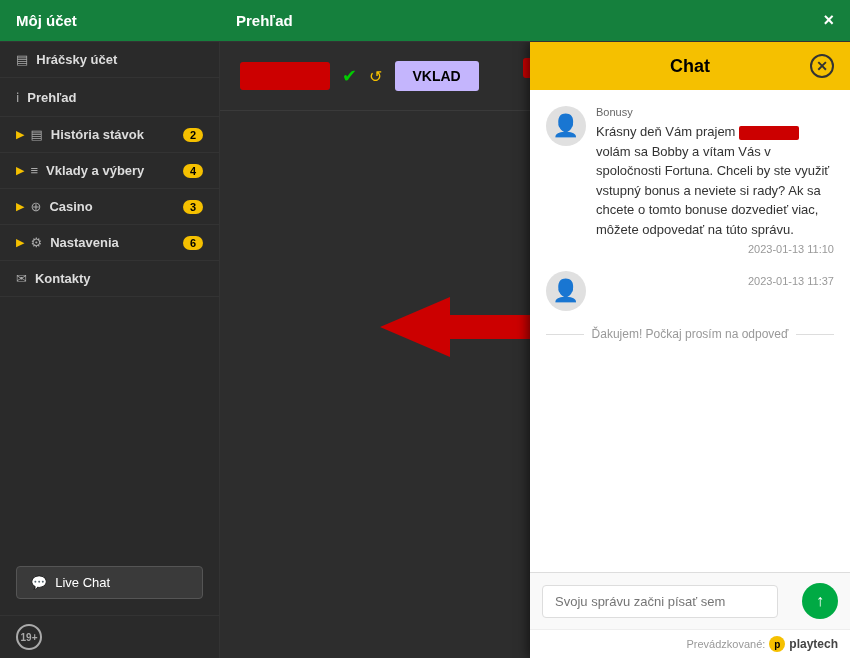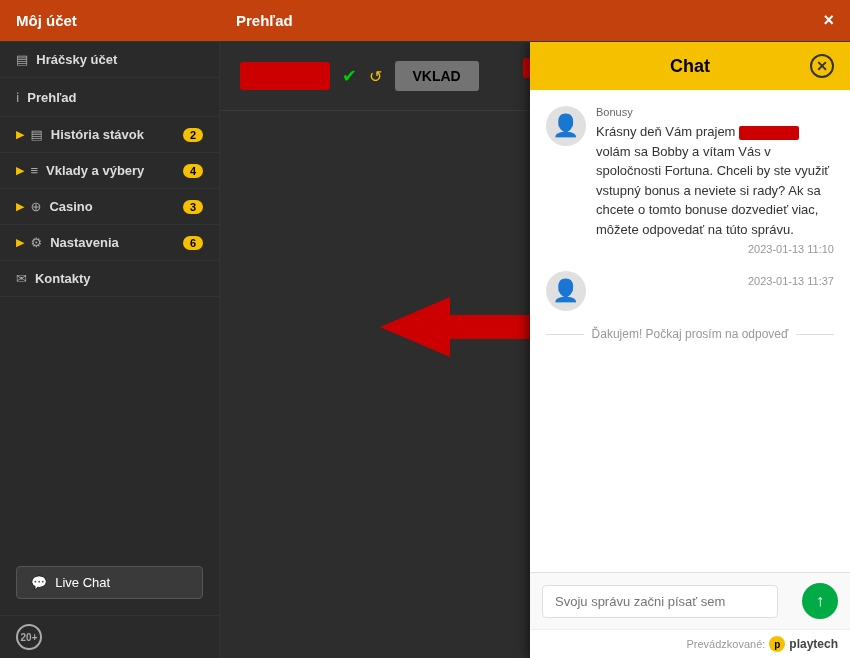--- a/index.html
+++ b/index.html
@@ -10,21 +10,21 @@
       font-family: Arial, sans-serif;
       background: #1a1a1a;
       color: #fff;
     }
 
     
     .top-bar {
       display: flex;
       align-items: center;
       height: 42px;
-      background: #c2410c;
+      background: #15803d;
       border-bottom: 1px solid #333;
     }
     .top-bar-left {
       width: 220px;
       padding: 0 16px;
       font-size: 15px;
       font-weight: bold;
       color: #fff;
     }
     .top-bar-right {
@@ -153,21 +153,21 @@
     .green-check {
       color: #00cc00;
       font-size: 18px;
     }
     .refresh-icon {
       color: #f5c000;
       font-size: 16px;
       cursor: pointer;
     }
     .vklad-btn {
-      background: #737373;
+      background: #c4b5fd;
       color: #000;
       border: none;
       border-radius: 3px;
       padding: 7px 18px;
       font-size: 14px;
       font-weight: bold;
       cursor: pointer;
     }
     .stat-block {
       display: flex;
@@ -435,21 +435,21 @@
     </div>
 
     <div class="sidebar-spacer"></div>
 
     <div class="live-chat-btn">
       <span>💬</span>
       <span>Live Chat</span>
     </div>
 
     <div class="age-indicator">
-      <div class="age-badge">20+</div>
+      <div class="age-badge">19+</div>
     </div>
 
   </div>
 
   <div class="main-content">
 
     <div class="overview-bar">
       <div class="redacted-block"></div>
       <span class="green-check">✔</span>
       <span class="refresh-icon">↺</span>

